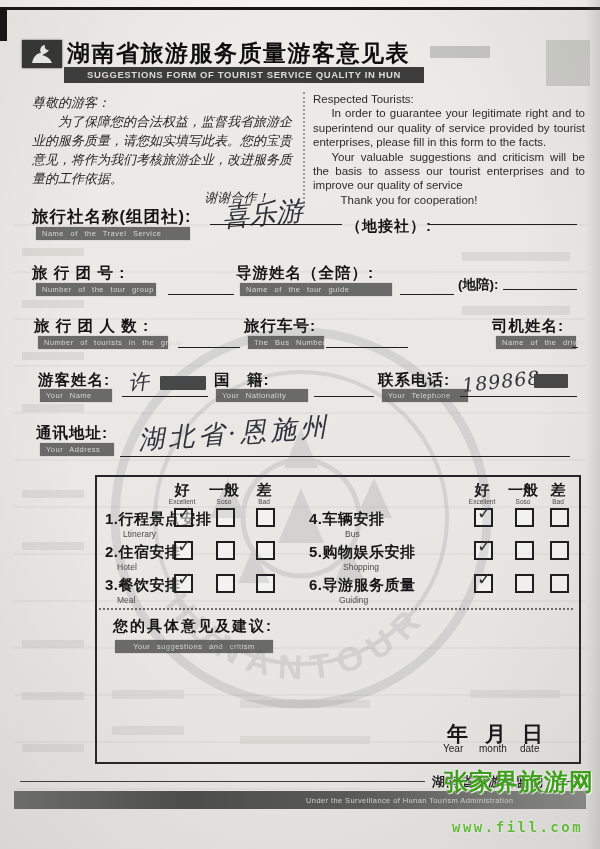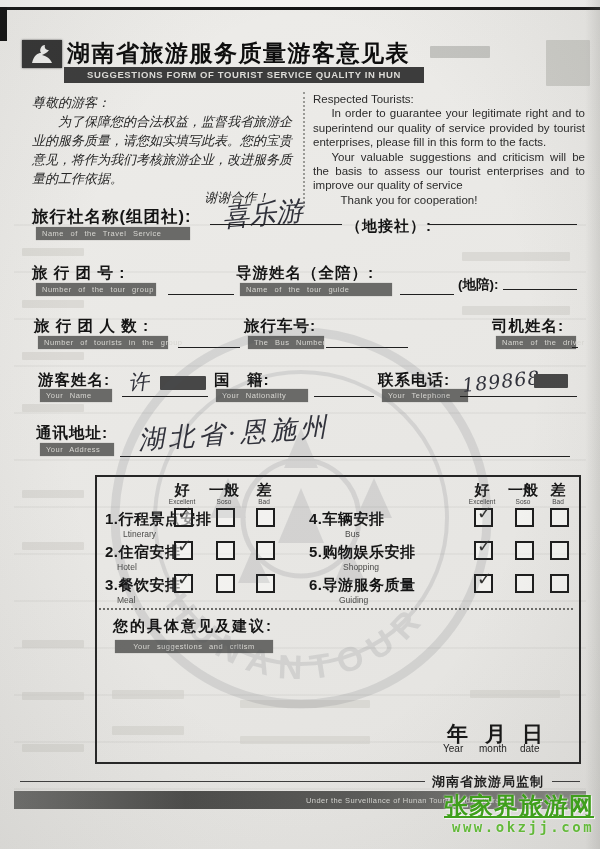--- a/index.html
+++ b/index.html
@@ -59,23 +59,23 @@
   .sugtitle{position:absolute;font-weight:bold;font-size:15px;letter-spacing:2px;color:#151515;white-space:nowrap;}
   .datecn{position:absolute;font-weight:bold;font-size:21px;color:#161616;}
   .dateen{position:absolute;font-size:10px;color:#222;}
 
   
   .fline{position:absolute;height:0;border-top:1.6px solid #3d3d3d;}
   .authority{position:absolute;font-weight:bold;font-size:13px;color:#1c1c1c;letter-spacing:1px;white-space:nowrap;}
   .strip{position:absolute;left:14px;top:791px;width:572px;height:18px;
     background:linear-gradient(90deg,#6e6e6c 0%,#4c4c4a 30%,#5a5a58 60%,#8a8a86 100%);}
   .striptext{position:absolute;left:306px;top:796px;font-size:7.5px;color:#d3d3cf;letter-spacing:0.4px;white-space:nowrap;}
-  .wmsite{position:absolute;left:444px;top:790px;font-family:"DejaVu Serif",serif;font-weight:bold;
+  .wmsite{position:absolute;left:444px;top:766px;font-family:"DejaVu Serif",serif;font-weight:bold;
     font-size:24px;letter-spacing:1px;color:#3f9f1c;white-space:nowrap;z-index:12;
-    text-shadow:0 0 2px rgba(255,255,255,0.95),1px 1px 0 rgba(255,255,255,0.7);text-decoration:underline;}
+    text-shadow:0 0 2px rgba(255,255,255,0.95),1px 1px 0 rgba(255,255,255,0.7);}
   .wmurl{position:absolute;left:452px;top:819px;font-family:"DejaVu Sans Mono",monospace;font-weight:bold;
     font-size:14px;letter-spacing:2.5px;color:#63b93a;white-space:nowrap;z-index:12;
     text-shadow:0 0 2px rgba(255,255,255,0.9);}
   .stamp{position:absolute;left:88px;top:318px;opacity:0.13;pointer-events:none;z-index:6;}
 </style>
 </head>
 <body>
 
 <div class="page">
 
@@ -291,16 +291,16 @@
   </div>
 
   <div class="fline" style="left:20px;top:781px;width:405px;"></div>
   <div class="authority" style="left:432px;top:773px;">湖南省旅游局监制</div>
   <div class="fline" style="left:552px;top:781px;width:28px;"></div>
   <div class="strip">
     <div class="striptext" style="position:absolute;left:292px;top:5px;">Under the Surveillance of Hunan Tourism Administration</div>
   </div>
 
   <div class="wmsite">张家界旅游网</div>
-  <div class="wmurl">www.okzjj.com</div>
+  <div class="wmurl">www.fill.com</div>
 
   <div class="vignette"></div>
 </div>
 
 </body></html>

